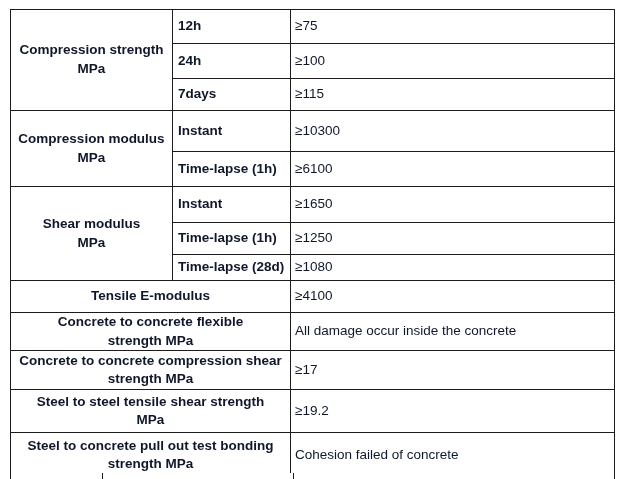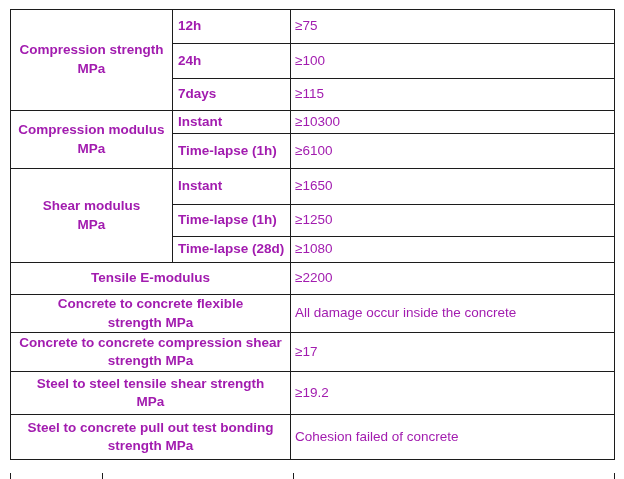--- a/index.html
+++ b/index.html
@@ -21,21 +21,21 @@
     top: 9px;
     width: 604px;
     border-collapse: collapse;
     table-layout: fixed;
   }
   col.c1 { width: 162px; }
   col.c2 { width: 118px; }
   col.c3 { width: 324px; }
   td {
     border: 1px solid #1c1c1c;
-    color: #a21caf;
+    color: #0f172a;
     font-size: 13.5px;
     line-height: 1.38;
     padding: 0;
     vertical-align: middle;
     overflow: hidden;
   }
   td.prop {
     font-weight: bold;
     text-align: center;
   }
@@ -92,21 +92,21 @@
       </tr>
       <tr style="height:35px;">
         <td class="cond">24h</td>
         <td class="val">≥100</td>
       </tr>
       <tr style="height:32px;">
         <td class="cond">7days</td>
         <td class="val">≥115</td>
       </tr>
 
-      <tr style="height:23px;padding-left:39px;">
+      <tr style="height:41px;padding-left:39px;">
         <td class="prop" rowspan="2">
           <span class="ln">Compression modulus</span>
           <span class="ln">MPa</span>
         </td>
         <td class="cond">Instant</td>
         <td class="val">≥10300</td>
       </tr>
       <tr style="height:35px;">
         <td class="cond">Time-lapse (1h)</td>
         <td class="val">≥6100</td>
@@ -126,21 +126,21 @@
       </tr>
       <tr style="height:26px;">
         <td class="cond">Time-lapse (28d)</td>
         <td class="val">≥1080</td>
       </tr>
 
       <tr style="height:32px;margin-top:48px;">
         <td class="prop" colspan="2">
           <span class="ln">Tensile E-modulus</span>
         </td>
-        <td class="val">≥2200</td>
+        <td class="val">≥4100</td>
       </tr>
       <tr style="height:35px;">
         <td class="prop" colspan="2">
           <span class="ln">Concrete to concrete flexible</span>
           <span class="ln">strength MPa</span>
         </td>
         <td class="val">All damage occur inside the concrete</td>
       </tr>
       <tr style="height:39px;">
         <td class="prop" colspan="2">

